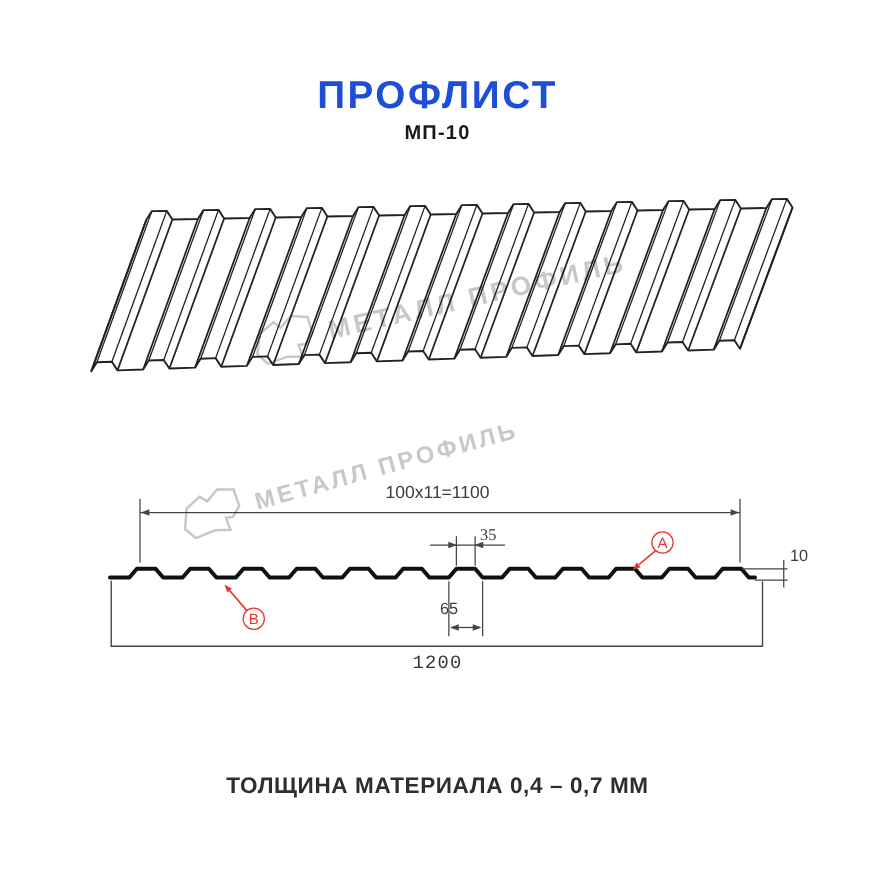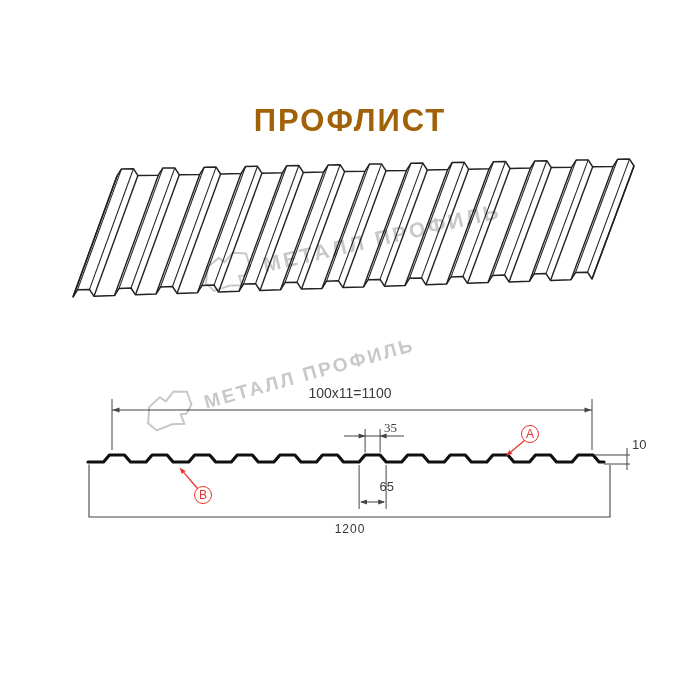--- a/index.html
+++ b/index.html
@@ -1,49 +1,50 @@
 <!DOCTYPE html>
 <html><head>
 <meta charset="utf-8">
 <style>
   html,body{margin:0;padding:0;background:#fff;}
   .page{position:relative;width:700px;height:700px;background:#ffffff;overflow:hidden;
         font-family:"Liberation Sans","DejaVu Sans",sans-serif;}
   .title{position:absolute;left:0;top:58px;width:700px;text-align:center;
-         font-size:31px;font-weight:bold;letter-spacing:2px;color:#a16207;margin-top:45px;}
+         font-size:31px;font-weight:bold;letter-spacing:2px;color:#1d4ed8;}
   .subtitle{position:absolute;left:0;top:98px;width:700px;text-align:center;
          font-size:16px;font-weight:bold;letter-spacing:1px;color:#1a1a1a;}
   #lineart{position:absolute;left:0;top:0;}
   .wm{position:absolute;display:flex;align-items:center;gap:9px;mix-blend-mode:multiply;
       color:#c8c8c8;font-weight:bold;white-space:nowrap;pointer-events:none;}
   #wm1{left:203px;top:258px;transform:rotate(-13deg);transform-origin:0 100%;
        font-size:21px;letter-spacing:3px;}
   #wm2{left:146px;top:398px;transform:rotate(-15.5deg);transform-origin:0 100%;
        font-size:19px;letter-spacing:2.5px;}
   .dim{position:absolute;color:#3c3c3c;font-size:13px;}
   #dimTop{left:250px;top:385px;width:200px;text-align:center;font-size:14px;}
   #dim35{left:384px;top:420px;font-family:Liberation Serif, serif;}
-  #dim65{left:352px;top:479px;width:42px;text-align:right;}
+  #dim65{left:352px;top:479px;width:42px;text-align:left;}
   #dim10{left:632px;top:437px;}
-  #dim1200{left:300px;top:522px;width:100px;text-align:center;font-size:12px;
-           letter-spacing:1px;color:#333;}
+  #dim1200{left:300px;top:522px;width:100px;text-align:center;font-size:15px;
+           letter-spacing:1px;color:#333;font-family:Liberation Mono, monospace;}
   .marker{position:absolute;width:18px;height:18px;border:1.7px solid #e7342c;border-radius:50%;
           color:#e7342c;font-size:12px;display:flex;align-items:center;justify-content:center;
           line-height:1;box-sizing:border-box;}
   #markerA{left:521px;top:425px;}
   #markerB{left:194px;top:486px;}
   .footer{position:absolute;left:0;top:618px;width:700px;text-align:center;
           font-size:18px;font-weight:bold;letter-spacing:0.5px;color:#2e2e2e;}
 </style>
 </head>
 <body>
 
 <div class="page">
 
   <div class="title">ПРОФЛИСТ</div>
+  <div class="subtitle">МП-10</div>
 
   <svg id="lineart" width="700" height="700" viewBox="0 0 700 700">
     <g id="g-sheet">
         <path d="M73,297.0 L73.0,297.0 L77.5,289.8 L89.5,289.4 L94.0,296.3 L114.5,295.6 L119.0,288.4 L131.0,288.0 L135.5,294.8 L156.0,294.1 L160.5,287.0 L172.5,286.5 L177.0,293.4 L197.5,292.7 L202.0,285.5 L214.0,285.1 L218.5,292.0 L239.0,291.2 L243.5,284.1 L255.5,283.7 L260.0,290.5 L280.5,289.8 L285.0,282.6 L297.0,282.2 L301.5,289.1 L322.0,288.4 L326.5,281.2 L338.5,280.8 L343.0,287.6 L363.5,286.9 L368.0,279.8 L380.0,279.4 L384.5,286.2 L405.0,285.5 L409.5,278.3 L421.5,277.9 L426.0,284.8 L446.5,284.0 L451.0,276.9 L463.0,276.5 L467.5,283.3 L488.0,282.6 L492.5,275.5 L504.5,275.0 L509.0,281.9 L529.5,281.2 L534.0,274.0 L546.0,273.6 L550.5,280.4 L571.0,279.7 L575.5,272.6 L587.5,272.2 L592.0,279.0 L592,279.0 L634,166.0 L634.0,166.0 L629.5,159.1 L617.6,159.3 L613.1,166.4 L592.7,166.8 L588.2,159.9 L576.2,160.1 L571.7,167.2 L551.3,167.6 L546.8,160.7 L534.9,160.9 L530.4,168.0 L510.0,168.4 L505.5,161.5 L493.5,161.7 L489.1,168.8 L468.6,169.2 L464.2,162.3 L452.2,162.5 L447.7,169.6 L427.3,170.0 L422.8,163.1 L410.9,163.3 L406.4,170.4 L386.0,170.8 L381.5,163.9 L369.5,164.1 L365.0,171.2 L344.6,171.6 L340.1,164.7 L328.2,164.9 L323.7,172.0 L303.3,172.4 L298.8,165.5 L286.8,165.7 L282.4,172.8 L261.9,173.2 L257.5,166.3 L245.5,166.5 L241.0,173.6 L220.6,174.0 L216.1,167.1 L204.2,167.3 L199.7,174.4 L179.3,174.8 L174.8,167.9 L162.8,168.1 L158.3,175.2 L137.9,175.6 L133.4,168.7 L121.5,168.9 L117.0,176.0 Z" fill="#ffffff" stroke="#222222" stroke-width="1.5" stroke-linejoin="round"></path>
         <line x1="73.0" y1="297.0" x2="117.0" y2="176.0" stroke="#222222" stroke-width="1.4"></line>
         <line x1="77.5" y1="289.8" x2="121.5" y2="168.9" stroke="#222222" stroke-width="1.05"></line>
         <line x1="89.5" y1="289.4" x2="133.4" y2="168.7" stroke="#222222" stroke-width="1.05"></line>
         <line x1="94.0" y1="296.3" x2="137.9" y2="175.6" stroke="#222222" stroke-width="1.4"></line>
         <line x1="114.5" y1="295.6" x2="158.3" y2="175.2" stroke="#222222" stroke-width="1.4"></line>
         <line x1="119.0" y1="288.4" x2="162.8" y2="168.1" stroke="#222222" stroke-width="1.05"></line>
@@ -142,14 +143,15 @@
 
   <div class="dim" id="dimTop">100x11=1100</div>
   <div class="dim" id="dim35">35</div>
   <div class="dim" id="dim65">65</div>
   <div class="dim" id="dim10">10</div>
   <div class="dim" id="dim1200">1200</div>
 
   <div class="marker" id="markerA">A</div>
   <div class="marker" id="markerB">B</div>
 
+  <div class="footer">ТОЛЩИНА МАТЕРИАЛА 0,4 – 0,7 ММ</div>
 
 </div>
 
 </body></html>

